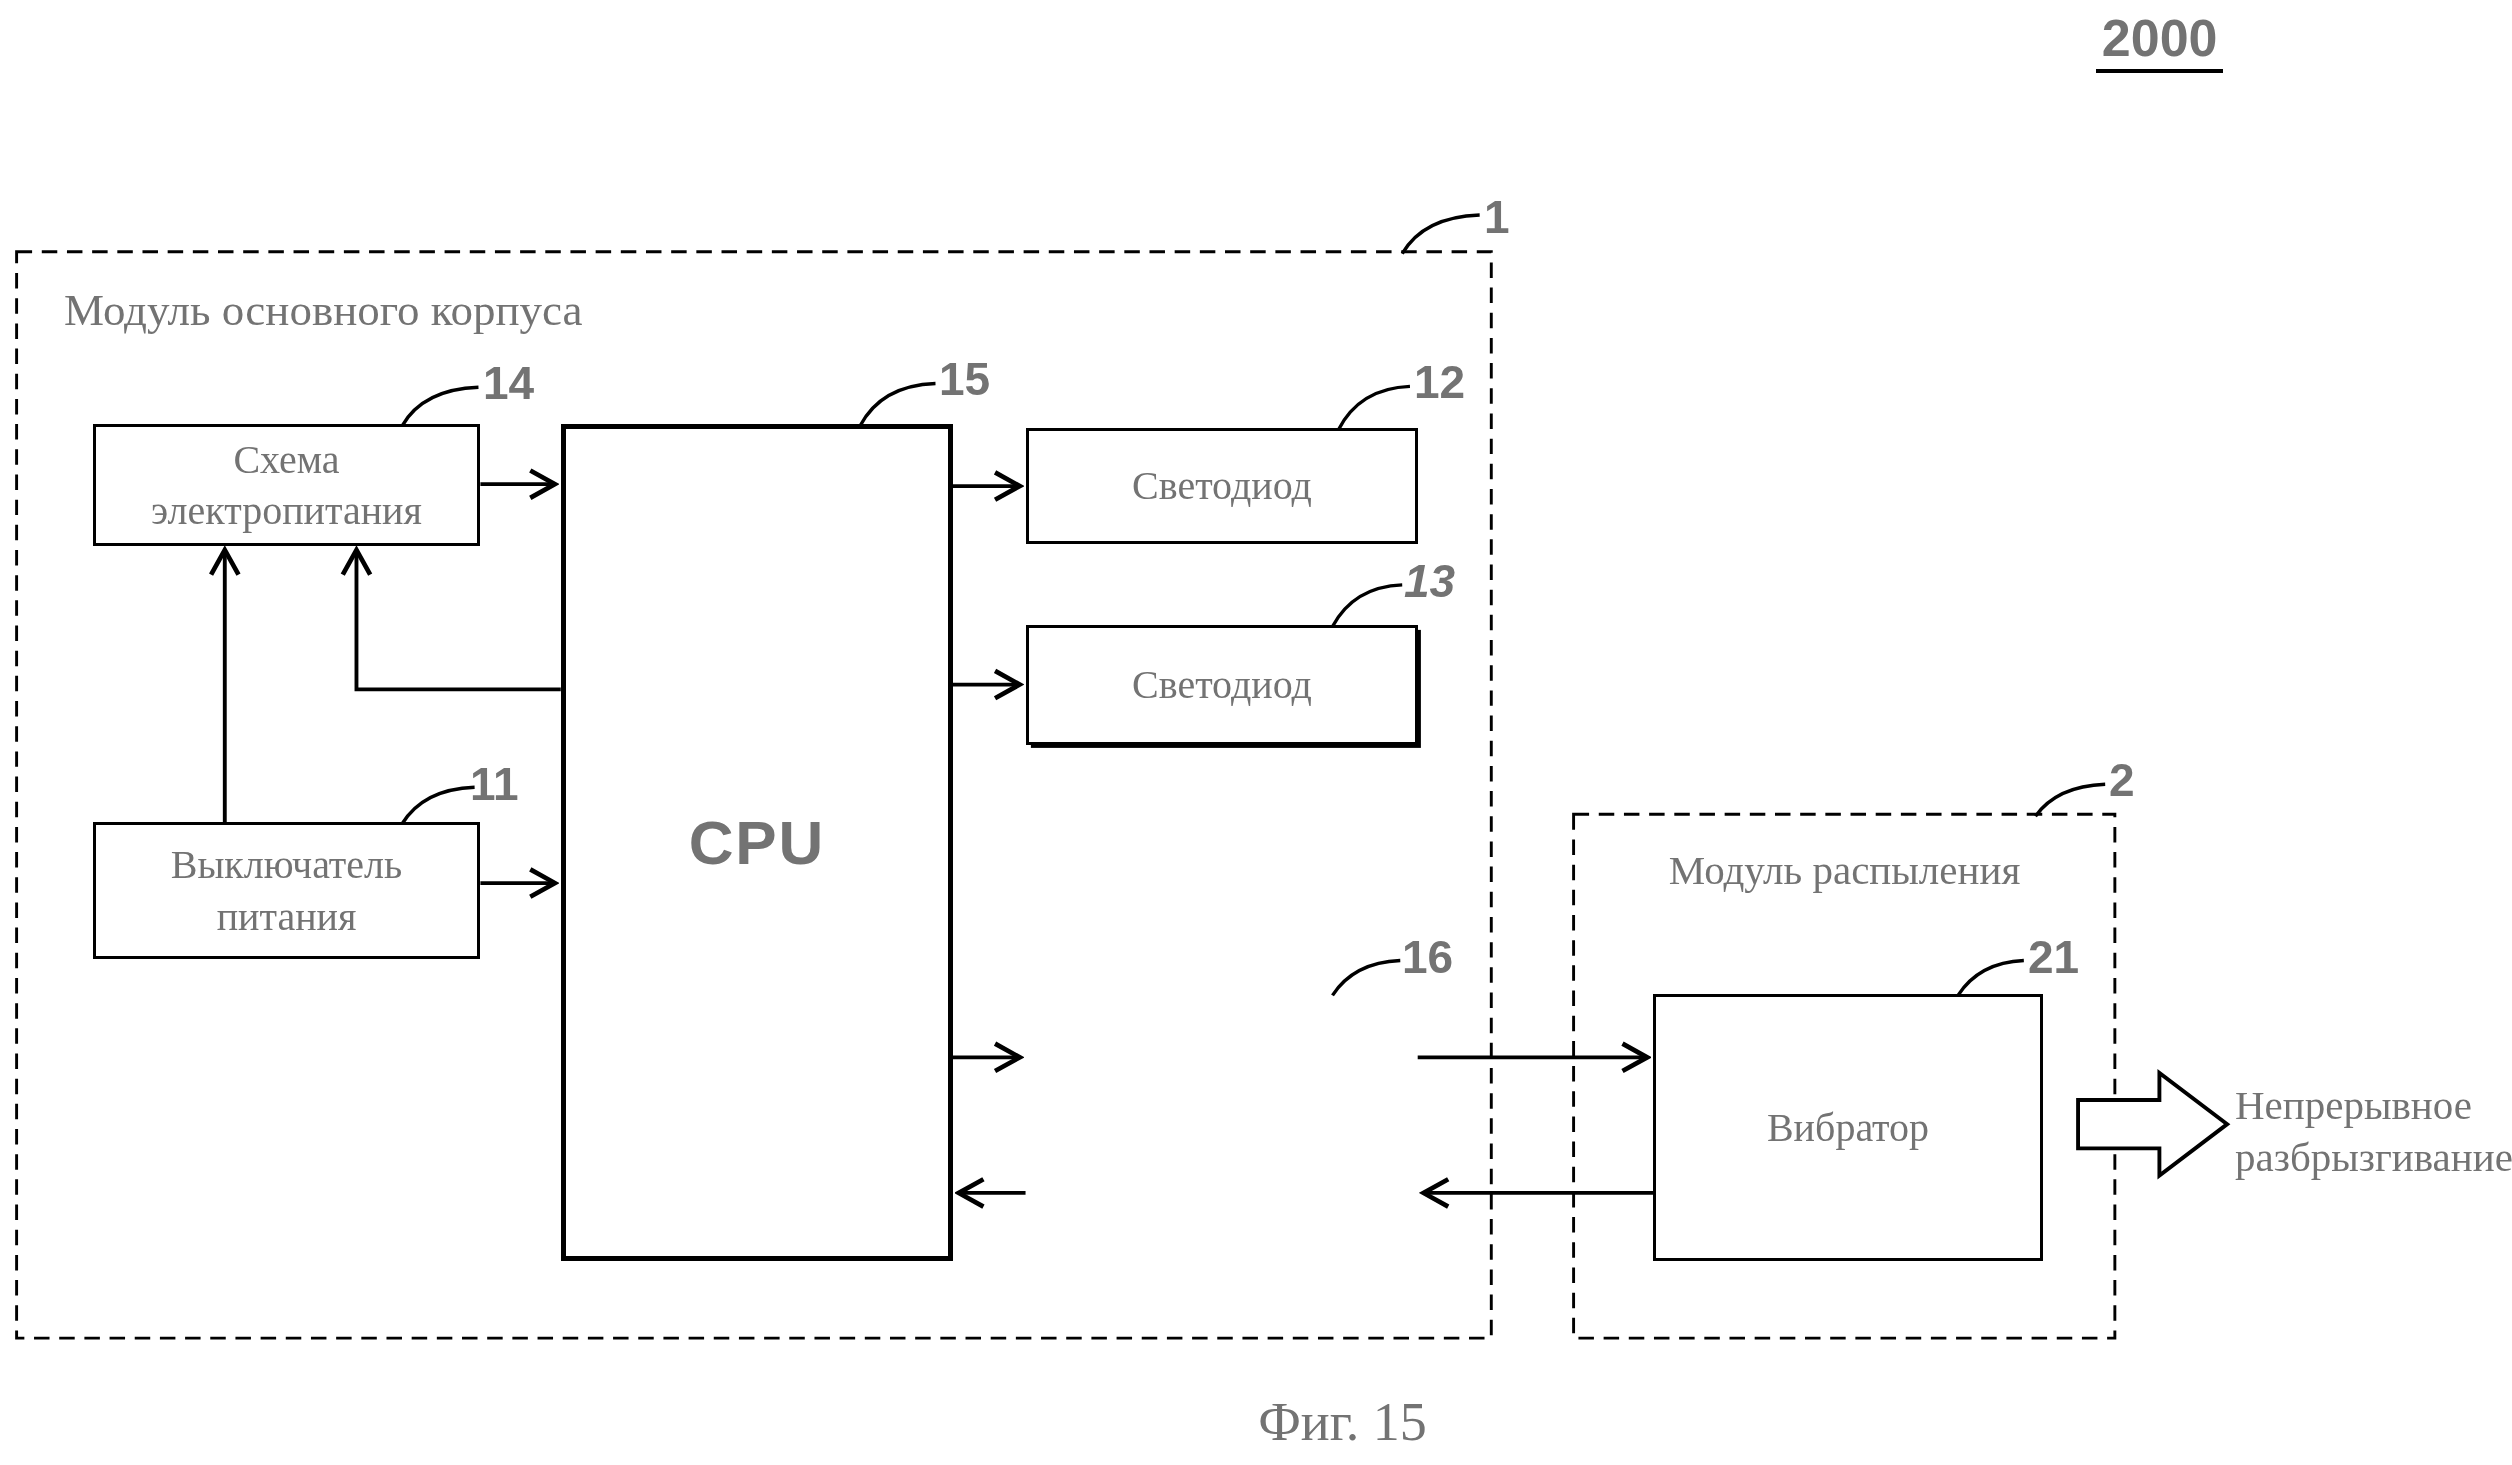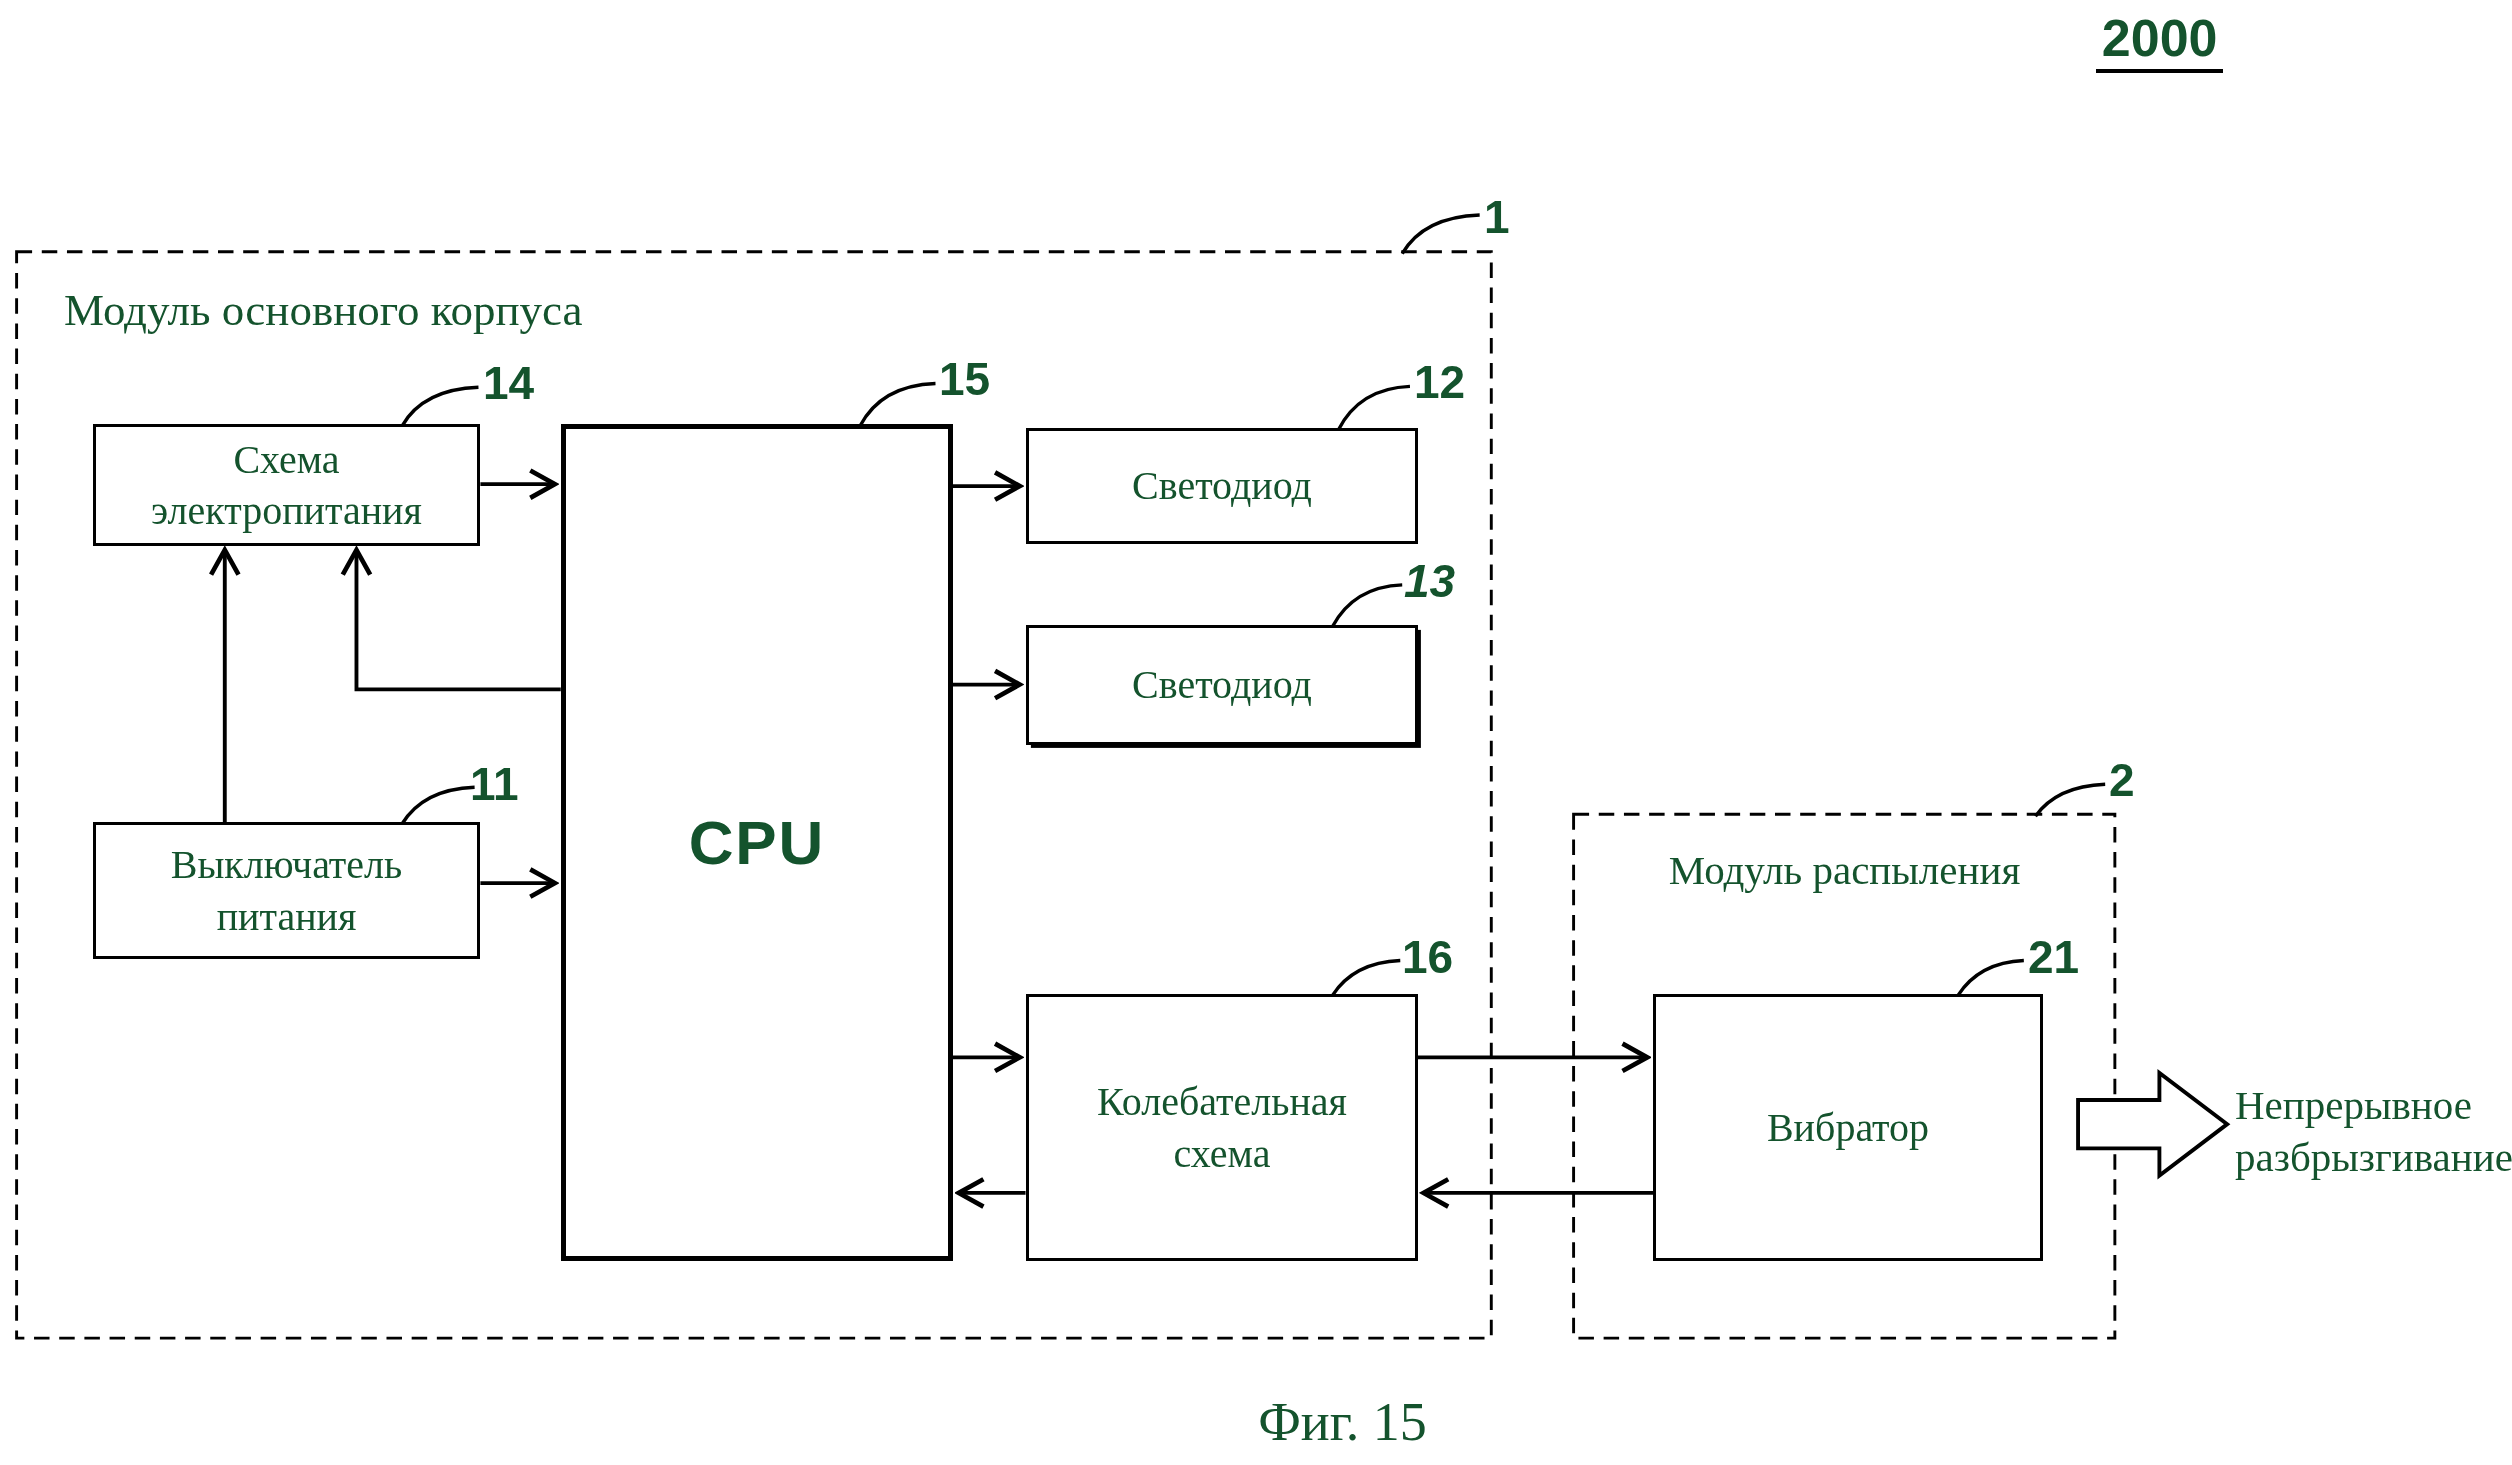--- a/index.html
+++ b/index.html
@@ -2,21 +2,21 @@
 <html><head>
 <meta charset="utf-8">
 <style>
   * { margin: 0; padding: 0; box-sizing: border-box; }
   html, body { background: #ffffff; }
   .canvas {
     position: relative;
     width: 2512px;
     height: 1465px;
     background: #ffffff;
-    color: #14532d;
+    color: #737373;
     font-family: "Liberation Serif", "DejaVu Serif", serif;
     overflow: hidden;
   }
   .layer { position: absolute; left: 0; top: 0; width: 2512px; height: 1465px; }
   .box {
     position: absolute;
     border: 3.9px solid #000;
     background: #fff;
     display: flex;
     flex-direction: column;
@@ -136,24 +136,20 @@
   </div>
 
   <div class="box" style="left:1026px; top:428px; width:392px; height:116px;">
     <span class="bl">Светодиод</span>
   </div>
 
   <div class="box thick-shadow" style="left:1026px; top:625px; width:392px; height:120px;">
     <span class="bl">Светодиод</span>
   </div>
 
-  <div class="box" style="left:1026px; top:994px; width:392px; height:267px;">
-    <span class="bl">Колебательная</span>
-    <span class="bl">схема</span>
-  </div>
 
   <div class="box" style="left:1653px; top:994px; width:390px; height:267px;">
     <span class="bl">Вибратор</span>
   </div>
 
   <div class="output-text" style="left:2235px; top:1079px;">
     <span class="bl">Непрерывное</span>
     <span class="bl">разбрызгивание</span>
   </div>
 

